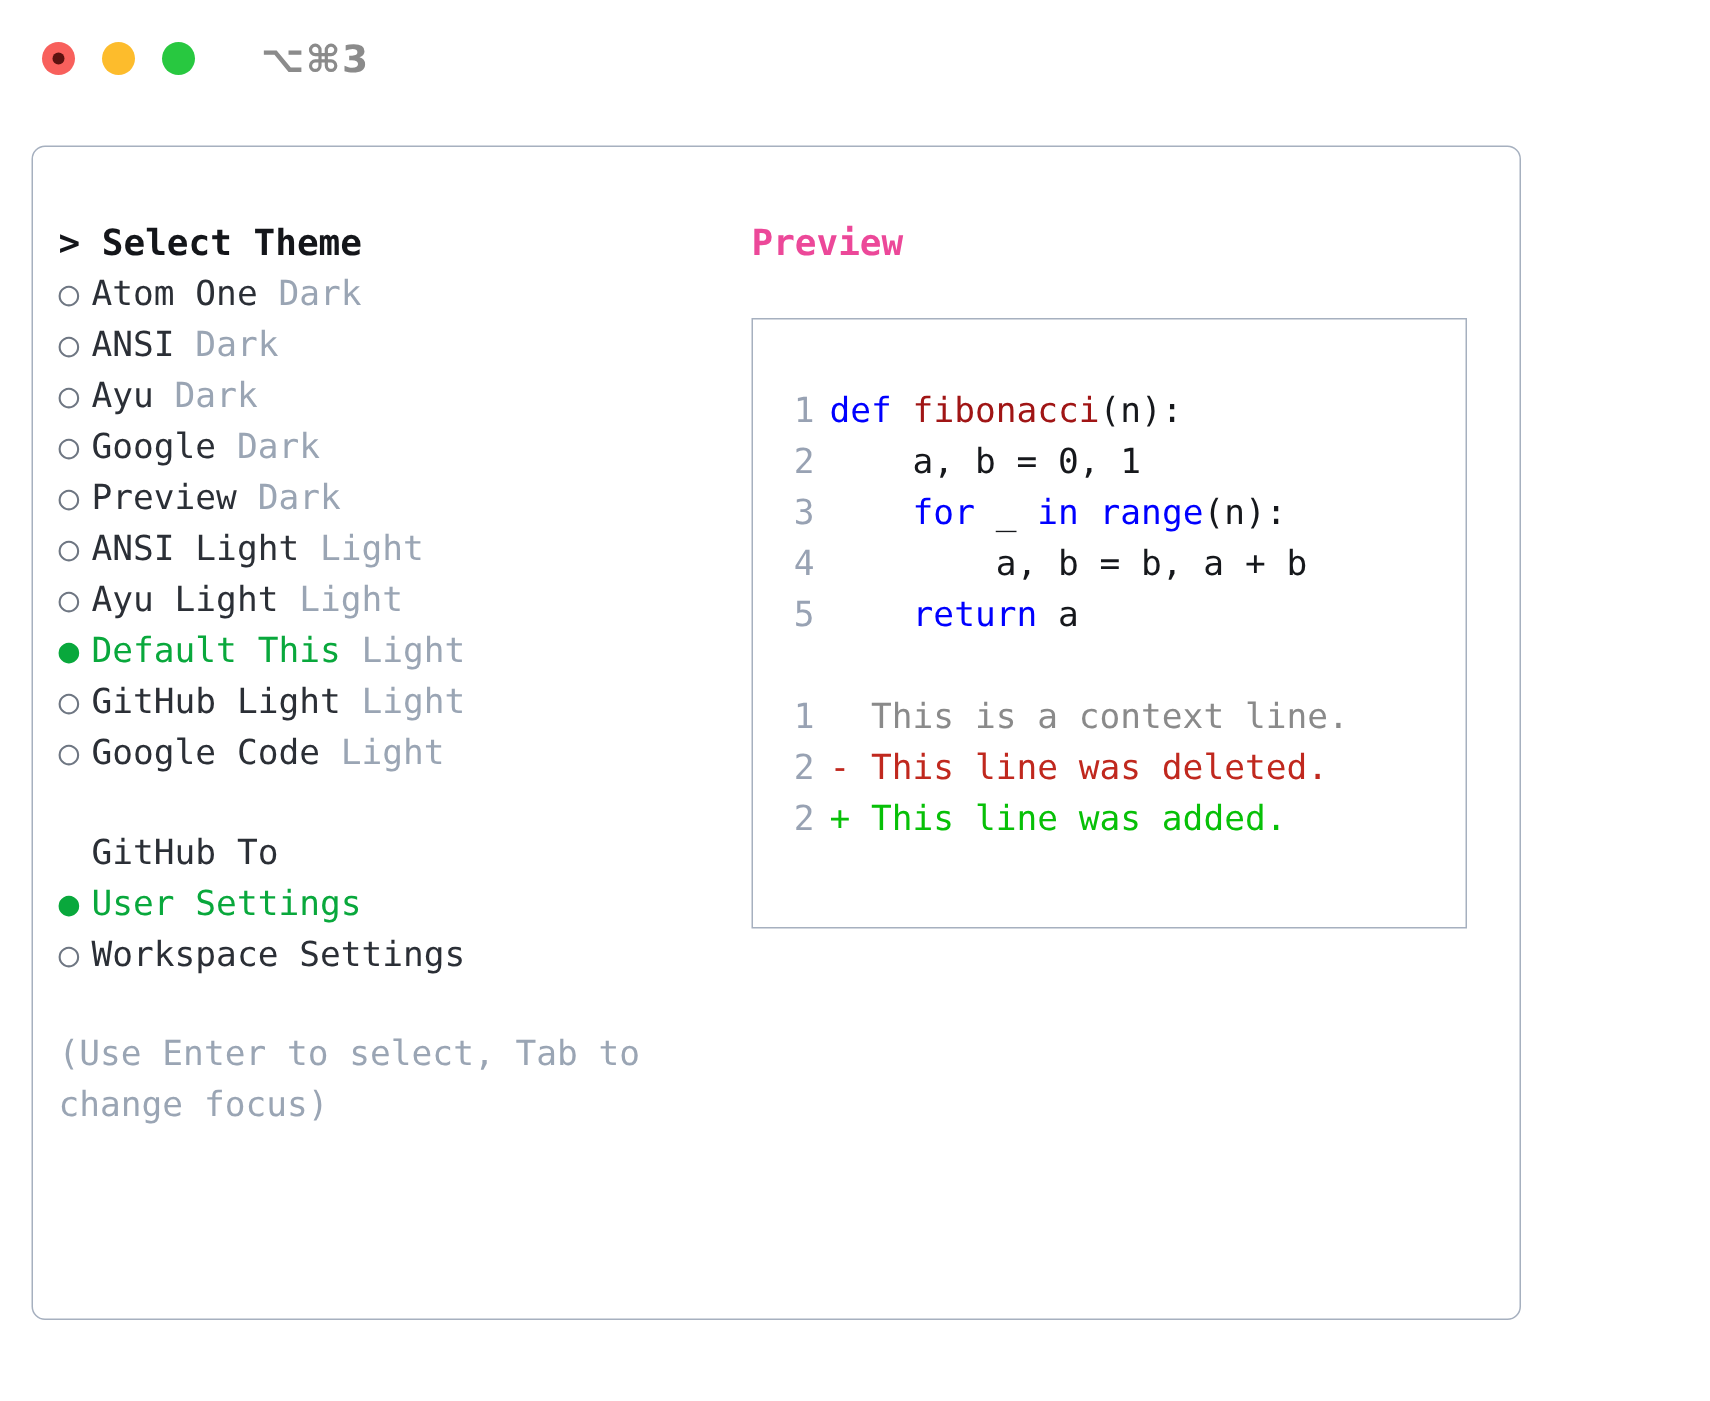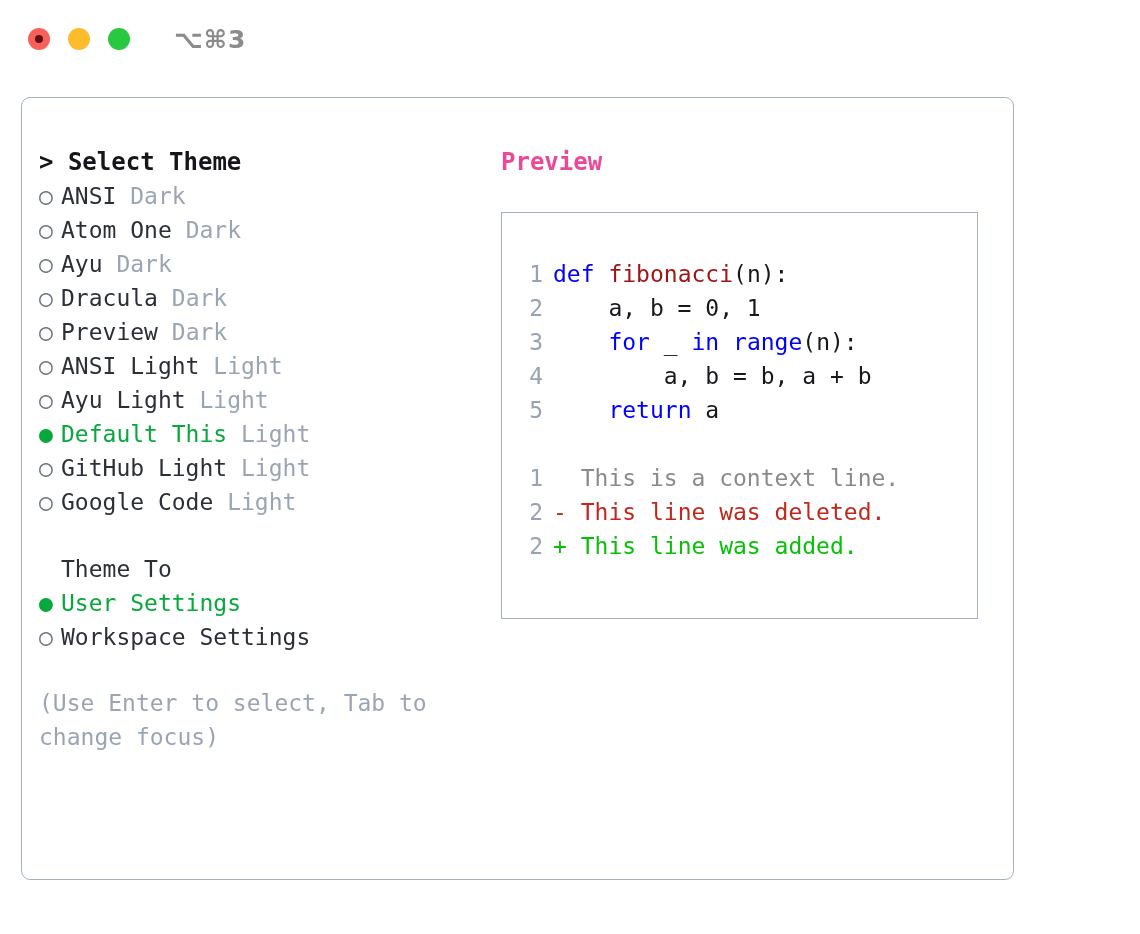--- a/index.html
+++ b/index.html
@@ -194,35 +194,35 @@
     </div>
     <span class="shortcut">⌥⌘3</span>
   </div>
 
   <div class="panel">
     <div class="panel-inner">
 
       <div class="left-col">
         <div class="list-header">&gt; Select Theme</div>
         <div id="theme-items">
+            <div class="opt-row"><span class="bullet off">○</span><span class="opt-name">Atom One</span><span class="opt-suffix"> Dark</span></div>
             <div class="opt-row"><span class="bullet off">○</span><span class="opt-name">ANSI</span><span class="opt-suffix"> Dark</span></div>
-            <div class="opt-row"><span class="bullet off">○</span><span class="opt-name">Atom One</span><span class="opt-suffix"> Dark</span></div>
             <div class="opt-row"><span class="bullet off">○</span><span class="opt-name">Ayu</span><span class="opt-suffix"> Dark</span></div>
-            <div class="opt-row"><span class="bullet off">○</span><span class="opt-name">Dracula</span><span class="opt-suffix"> Dark</span></div>
+            <div class="opt-row"><span class="bullet off">○</span><span class="opt-name">Google</span><span class="opt-suffix"> Dark</span></div>
             <div class="opt-row"><span class="bullet off">○</span><span class="opt-name">Preview</span><span class="opt-suffix"> Dark</span></div>
             <div class="opt-row"><span class="bullet off">○</span><span class="opt-name">ANSI Light</span><span class="opt-suffix"> Light</span></div>
             <div class="opt-row"><span class="bullet off">○</span><span class="opt-name">Ayu Light</span><span class="opt-suffix"> Light</span></div>
             <div class="opt-row selected"><span class="bullet on">●</span><span class="opt-name">Default This</span><span class="opt-suffix"> Light</span></div>
             <div class="opt-row"><span class="bullet off">○</span><span class="opt-name">GitHub Light</span><span class="opt-suffix"> Light</span></div>
             <div class="opt-row"><span class="bullet off">○</span><span class="opt-name">Google Code</span><span class="opt-suffix"> Light</span></div>
           </div>
 
         <div class="section-spacer"></div>
 
-        <div class="section-head">Theme To</div>
+        <div class="section-head">GitHub To</div>
         <div id="apply-items">
             <div class="opt-row selected"><span class="bullet on">●</span><span class="opt-name">User Settings</span></div>
             <div class="opt-row"><span class="bullet off">○</span><span class="opt-name">Workspace Settings</span></div>
           </div>
 
         <div class="hint">(Use Enter to select, Tab to change focus)</div>
       </div>
 
       <div class="right-col">
         <div class="preview-title">Preview</div>

